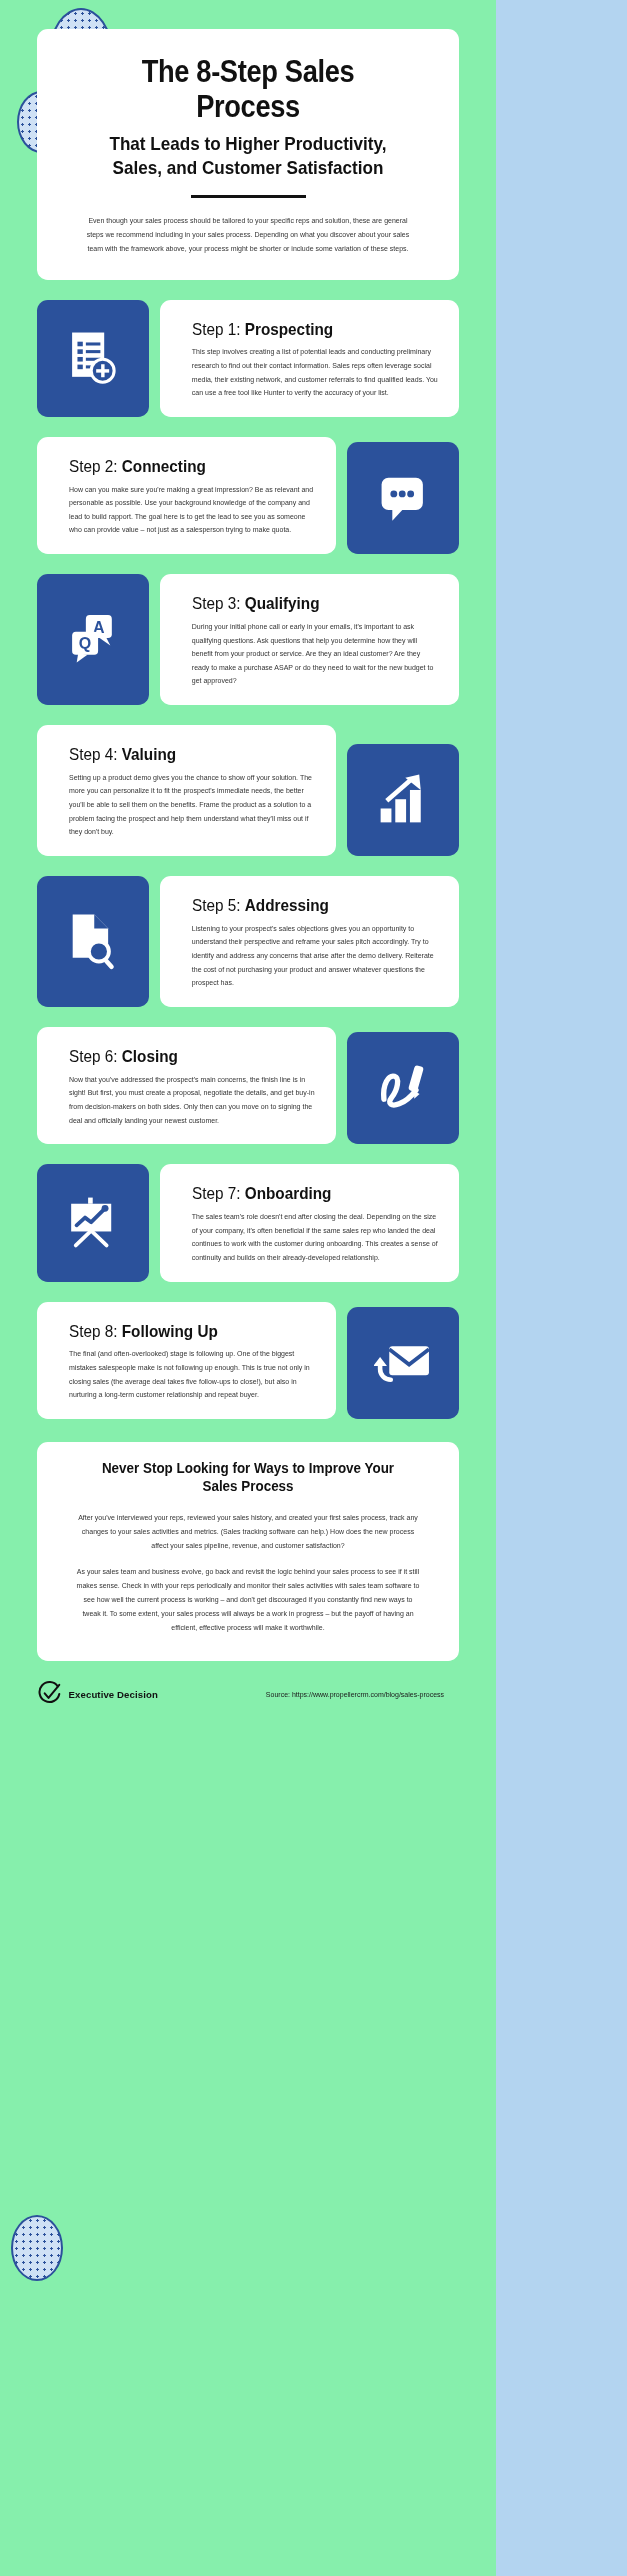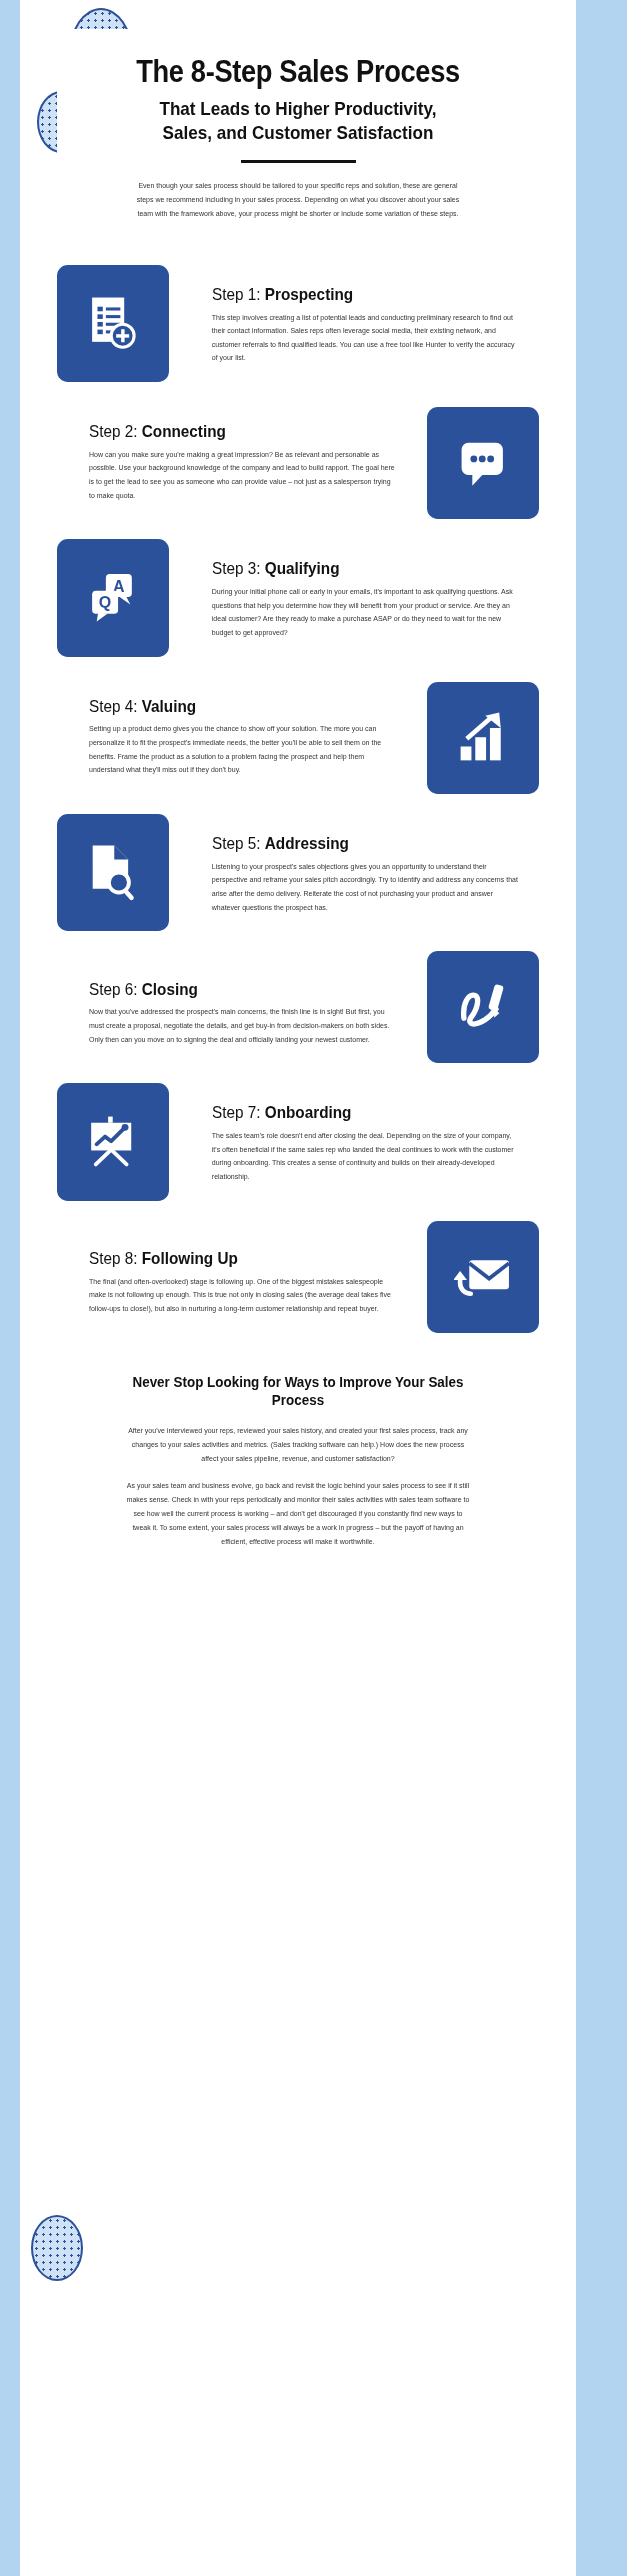--- a/index.html
+++ b/index.html
@@ -8,25 +8,24 @@
   }
   body {
     width: 628px;
     background: #b3d4f0;
     font-family: "Liberation Sans", sans-serif;
     -webkit-font-smoothing: antialiased;
   }
 
   .page {
     position: relative;
-    width: 556px;
+    width: 496px;
     min-height: 2576px;
-    background: #ffffff;
+    background: #86efac;
     overflow: hidden;
-    margin-left: 20px;
   }
 
   
   .blob {
     position: absolute;
     border: 2.3px solid #2b519b;
     background-color: #cfe1f5;
     background-image: radial-gradient(#2b519b 1px, transparent 1.1px);
     background-size: 7px 7px;
     z-index: 0;
@@ -383,15 +382,27 @@
       <p class="step-body">The final (and often-overlooked) stage is following up. One of the biggest mistakes salespeople make is not following up enough. This is true not only in closing sales (the average deal takes five follow-ups to close!), but also in nurturing a long-term customer relationship and repeat buyer.</p>
     </div>
   </div>
 
   <div class="card footer-card">
     <h2 class="footer-title">Never Stop Looking for Ways to Improve Your Sales Process</h2>
     <p class="footer-para">After you've interviewed your reps, reviewed your sales history, and created your first sales process, track any changes to your sales activities and metrics. (Sales tracking software can help.) How does the new process affect your sales pipeline, revenue, and customer satisfaction?</p>
     <p class="footer-para">As your sales team and business evolve, go back and revisit the logic behind your sales process to see if it still makes sense. Check in with your reps periodically and monitor their sales activities with sales team software to see how well the current process is working – and don't get discouraged if you constantly find new ways to tweak it. To some extent, your sales process will always be a work in progress – but the payoff of having an efficient, effective process will make it worthwhile.</p>
   </div>
 
+  <div class="bottom-bar">
+    <div class="brand">
+      <span>
+        <svg width="24.6" height="24.6" viewBox="0 0 32 32">
+          <path d="M27 7 A13 13 0 1 0 29 17" stroke="#111111" stroke-width="2.6" fill="none" stroke-linecap="round"></path>
+          <path d="M10 16 L15 22 L29 5" stroke="#111111" stroke-width="2.6" fill="none" stroke-linecap="round" stroke-linejoin="round"></path>
+        </svg>
+      </span>
+      <span class="brand-name">Executive Decision</span>
+    </div>
+    <div class="source-text">Source: https://www.propellercrm.com/blog/sales-process</div>
+  </div>
 
 </div>
 
 
 </body></html>

